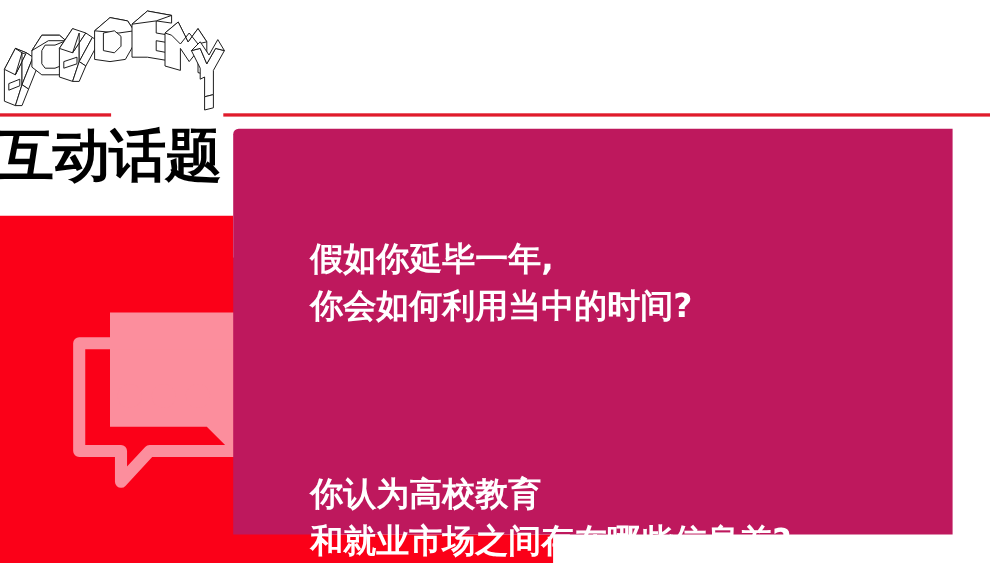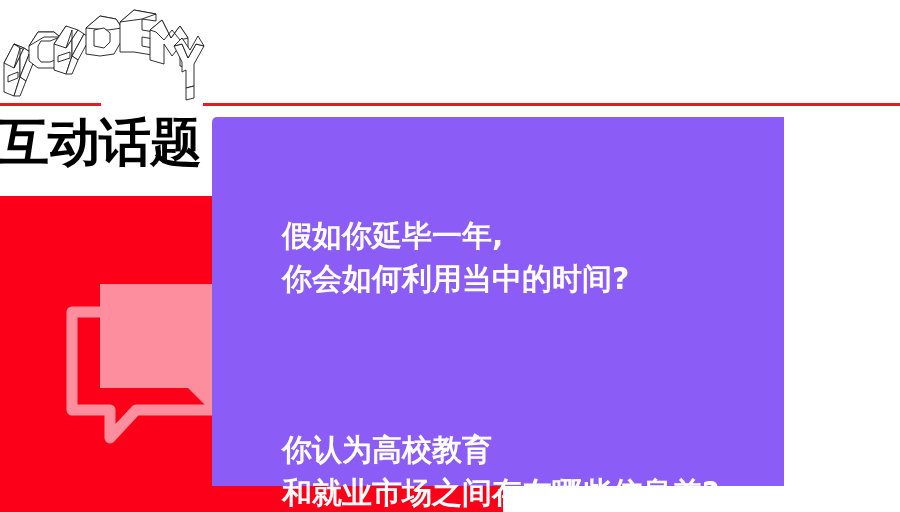--- a/index.html
+++ b/index.html
@@ -78,22 +78,22 @@
     left:66px; top:276px;
     width:190px; height:180px;
     z-index:3;
   }
   #bubble-art svg { display:block; width:100%; height:100%; }
 
   
   #question-card {
     position:absolute;
     left:212px; top:117px;
-    width:572px; height:369px;
-    background:#8b5cf6;
+    width:654px; height:369px;
+    background:#be185d;
     border-radius:5px 0 0 0;
     z-index:4;
   }
   #question-body {
     position:absolute;
     left:70px;
     top:54px;
     width:600px;
     color:#ffffff;
     font-size:30px;

